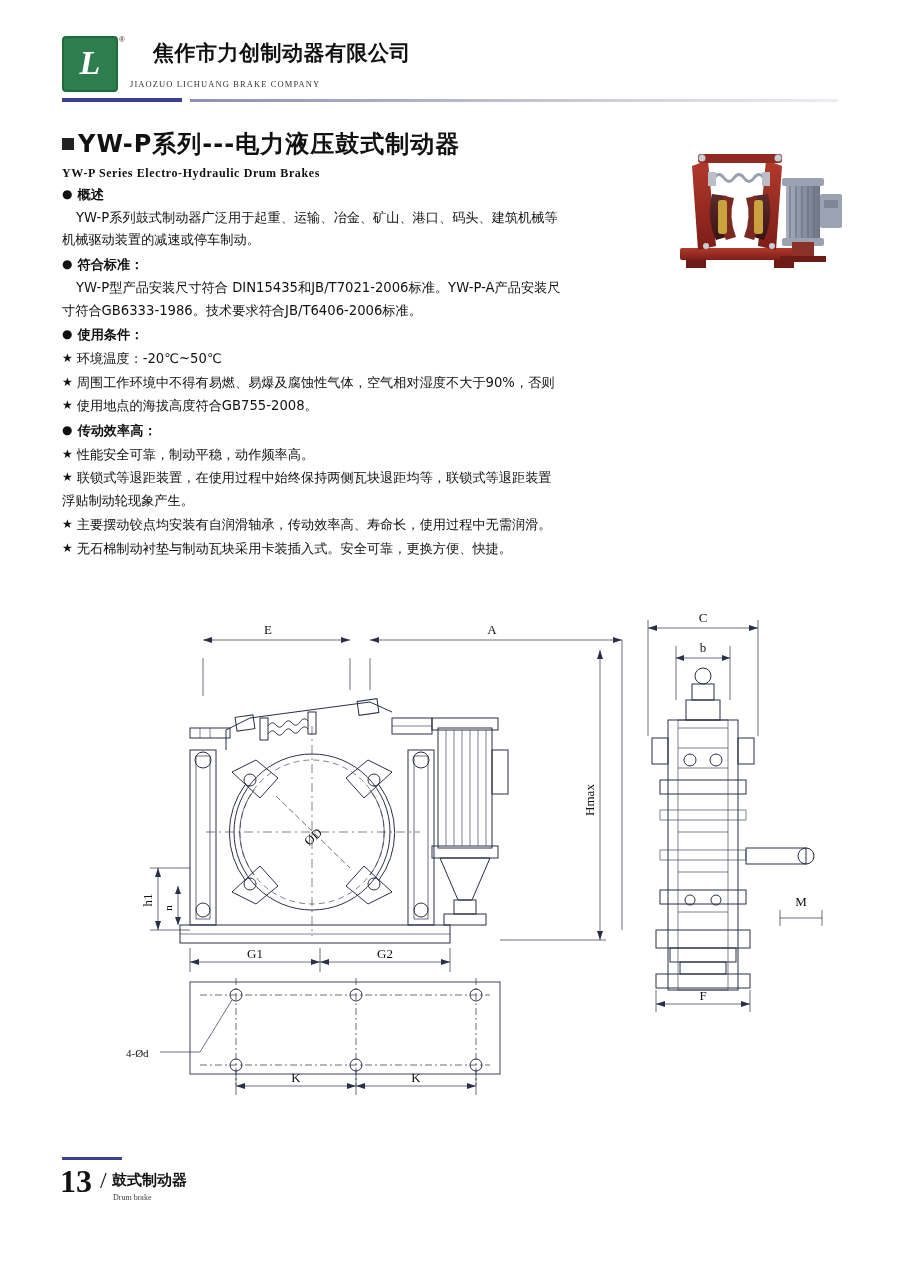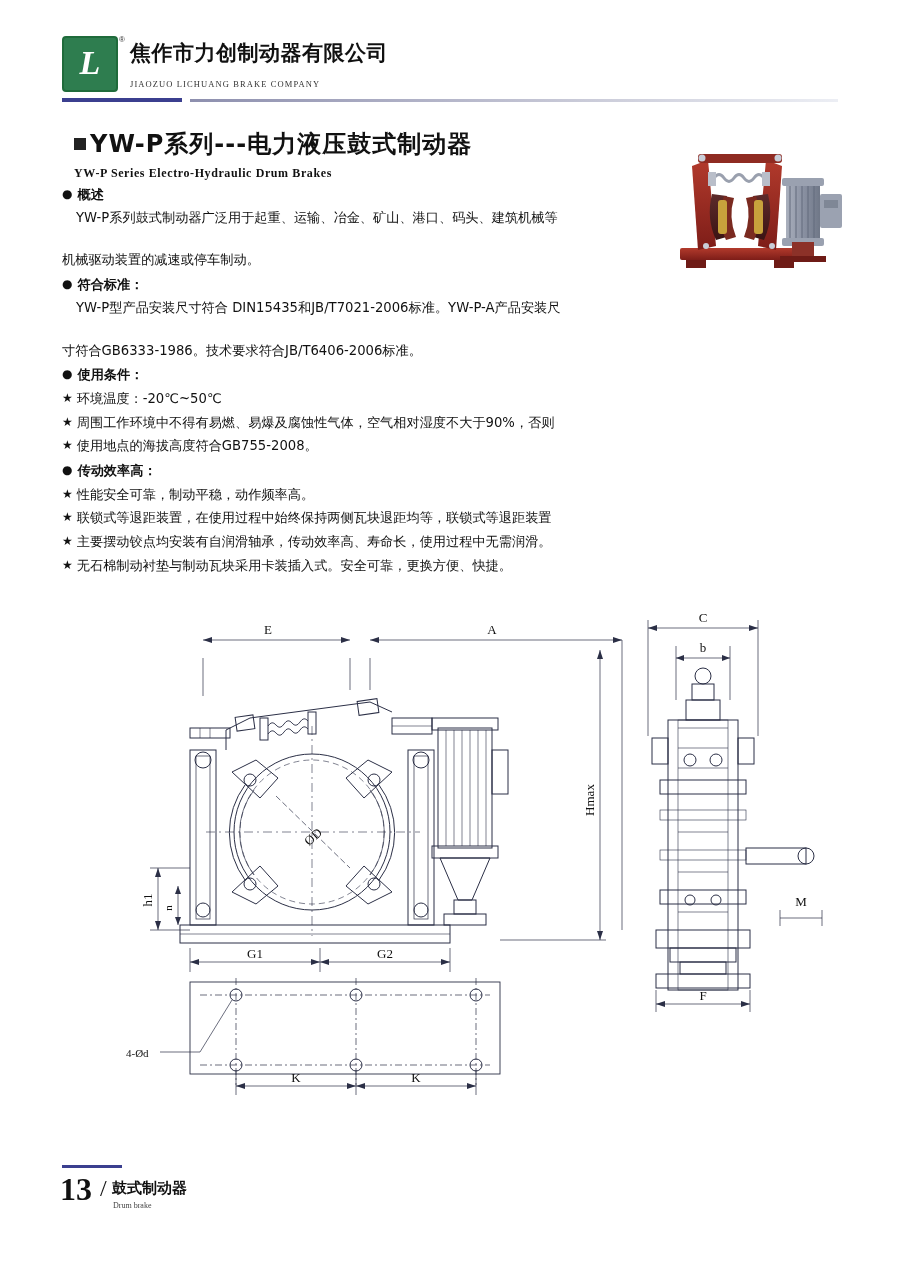--- a/index.html
+++ b/index.html
@@ -35,35 +35,36 @@
   }
   .logo-r{
     position:absolute;right:-9px;top:-3px;font-size:8px;color:#333;
   }
   .logo-text{
     margin-left:12px;
   }
   .company-cn{
     font-size:21px;font-weight:bold;color:#111;letter-spacing:0.5px;
     font-family:Liberation Mono, monospace;
+    margin-left:23px;
   }
   .company-en{
     font-size:8.5px;color:#333;letter-spacing:1.1px;margin-top:12px;
     font-family:"Liberation Serif","DejaVu Serif",serif;
   }
   .rule-left{
     position:absolute;left:62px;top:98px;width:120px;height:4px;background:#3b3f8f;
   }
   .rule-right{
     position:absolute;left:190px;top:99px;width:648px;height:3px;
     background:linear-gradient(to right,#8d8fae,#c9cad8 60%,#eceef4);
   }
 
   
-  .title-block{position:absolute;left:74px;top:128px;}
+  .title-block{position:absolute;left:62px;top:128px;}
   .title-cn{
     font-size:24px;font-weight:bold;color:#111;letter-spacing:1px;
     font-family:"DejaVu Sans","Liberation Sans",sans-serif;
     display:flex;align-items:center;
   }
   .title-sq{
     display:inline-block;width:12px;height:12px;background:#222;margin-right:4px;
   }
   .title-en{
     margin-top:6px;font-size:12px;font-weight:bold;color:#111;
@@ -76,42 +77,42 @@
     font-size:13.2px;line-height:1.72;color:#111;
     font-family:"DejaVu Sans","Liberation Sans",sans-serif;
   }
   .sec-head{
     display:flex;align-items:flex-start;font-weight:bold;margin-top:2px;
   }
   .bullet-dot{
     color:#111;margin-right:5px;font-size:12px;line-height:1.72;
   }
   .para{margin:0 0 0 14px;}
-  .para.noindent{margin-left:0;margin-top:20px;}
+  .para.noindent{margin-left:0;}
   .star-line{
     display:flex;align-items:flex-start;margin-top:1px;
   }
   .star{
     margin-right:4px;font-size:12px;line-height:1.72;
   }
   .star-text{flex:1;}
 
   
   .photo{
     position:absolute;left:662px;top:120px;width:200px;height:175px;
   }
 
   
   .drawing{
     position:absolute;left:40px;top:600px;width:820px;height:500px;
   }
 
   
   .footer{
-    position:absolute;left:0;bottom:48px;width:776px;height:60px;
+    position:absolute;left:0;bottom:56px;width:776px;height:60px;
   }
   .footer-rule{
     position:absolute;left:62px;top:0;width:60px;height:3px;background:#3b3f8f;
   }
   .footer-num{
     position:absolute;left:60px;top:6px;
     font-size:32px;font-weight:bold;color:#111;
     font-family:"Liberation Serif","DejaVu Serif",serif;
   }
   .footer-slash{
@@ -263,20 +264,21 @@
       <span>传动效率高：</span>
     </div>
     <div class="star-line">
       <span class="star">★</span>
       <span class="star-text">性能安全可靠，制动平稳，动作频率高。</span>
     </div>
     <div class="star-line">
       <span class="star">★</span>
       <span class="star-text">联锁式等退距装置，在使用过程中始终保持两侧瓦块退距均等，联锁式等退距装置</span>
     </div>
+    <div class="para noindent">浮贴制动轮现象产生。</div>
     <div class="star-line">
       <span class="star">★</span>
       <span class="star-text">主要摆动铰点均安装有自润滑轴承，传动效率高、寿命长，使用过程中无需润滑。</span>
     </div>
     <div class="star-line">
       <span class="star">★</span>
       <span class="star-text">无石棉制动衬垫与制动瓦块采用卡装插入式。安全可靠，更换方便、快捷。</span>
     </div>
   </div>
 

